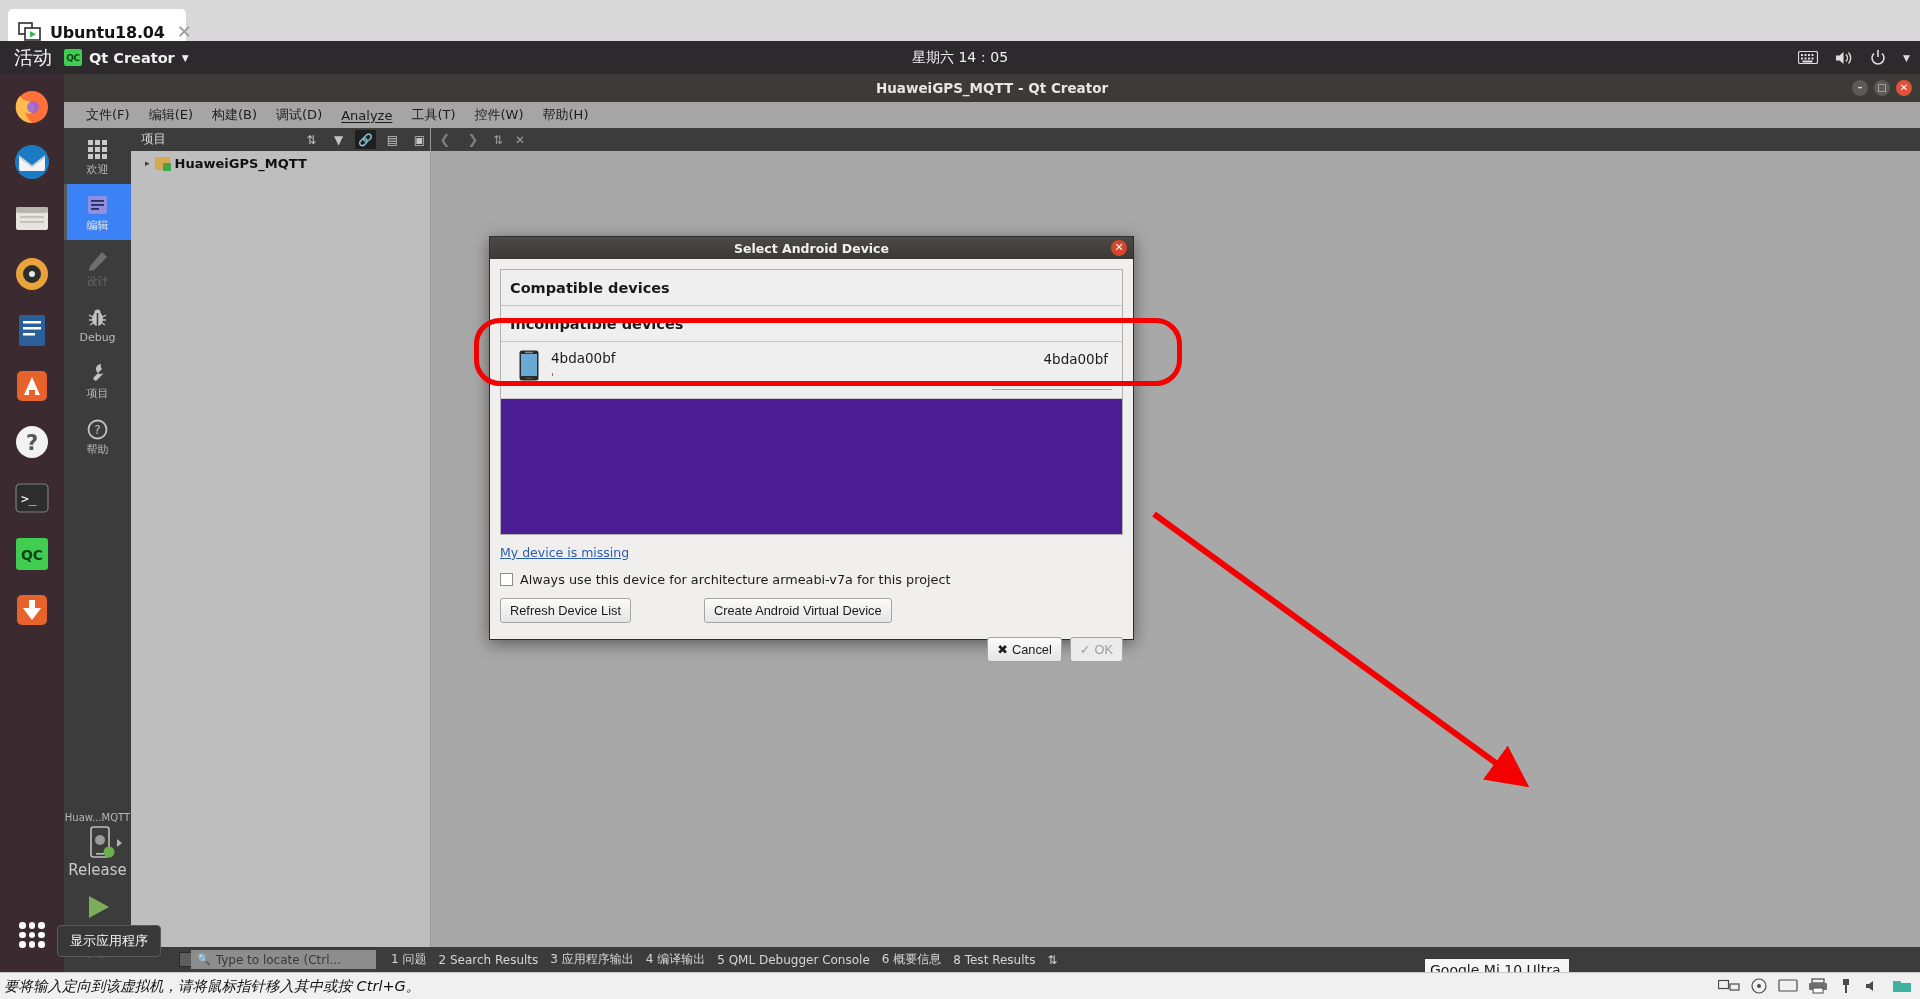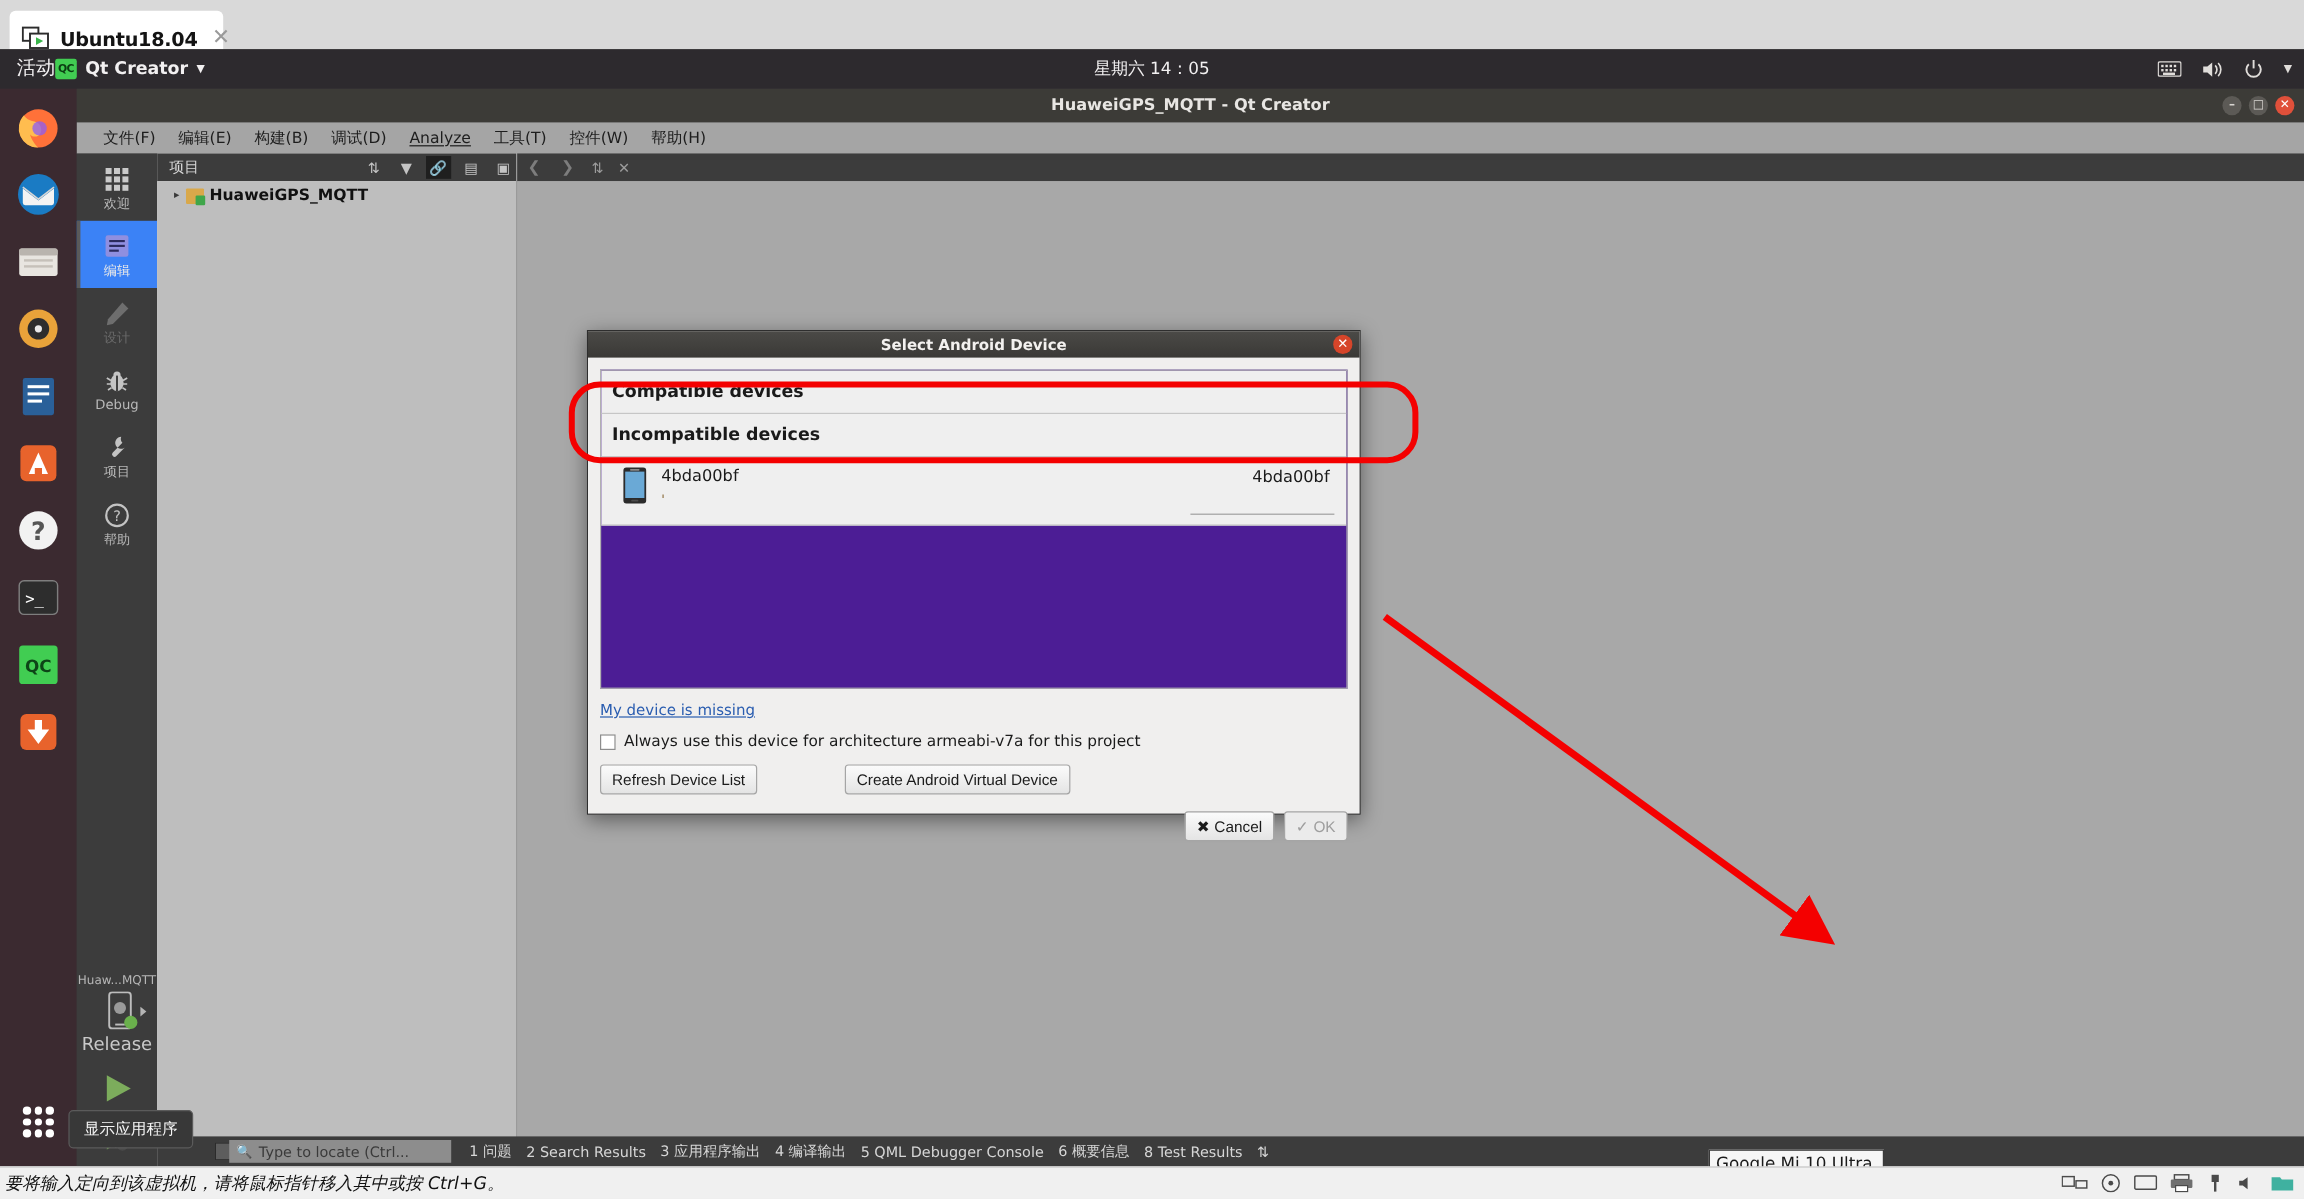--- a/index.html
+++ b/index.html
@@ -38,21 +38,21 @@
     position: absolute; left: 0; top: 41px; width: 1920px; height: 931px;
     background: #3b3b3b; overflow: hidden;
   }
 
   
   .u-panel {
     position: absolute; left: 0; top: 0; width: 1920px; height: 33px;
     background: #2d2a2e; color: #e6e3e4;
     display: flex; align-items: center; font-size: 14px;
   }
-  .u-activities { padding: 0 0 0 14px; color: #f2f0f1; font-size: 16px; text-align: right; }
+  .u-activities { padding: 0 12px 0 14px; color: #f2f0f1; font-size: 19px; text-align: right; }
   .u-appname {
     display: flex; align-items: center; gap: 7px; font-weight: bold;
     font-size: 14.5px; color: #f2f0f1;
   }
   .qc-badge {
     width: 18px; height: 17px; background: #41cd52; border-radius: 2px;
     color: #0b3d12; font-size: 9px; font-weight: bold;
     display: flex; align-items: center; justify-content: center;
     letter-spacing: -0.5px;
   }
@@ -195,21 +195,20 @@
     position: absolute; background: #383838; color: #f5f5f5;
     font-size: 13px; padding: 6px 12px; border-radius: 4px;
     border: 1px solid #5b5b5b; white-space: nowrap;
   }
 
   
   .dlg {
     position: absolute; left: 489px; top: 228px; width: 645px; height: 404px;
     background: #f0efee; border: 1px solid #2e2e2e;
     box-shadow: 0 4px 16px rgba(0,0,0,0.45);
-    margin-top: 39px;
   }
   .dlg-title {
     height: 22px; background: linear-gradient(#4b4a47,#3a3936);
     color: #f3f1ef; font-size: 12.5px; font-weight: bold;
     display: flex; align-items: center; justify-content: center; position: relative;
   }
   .dlg-close {
     position: absolute; right: 6px; top: 3px; width: 16px; height: 16px;
     border-radius: 50%; background: #d6452a; color: #fff;
     font-size: 11px; line-height: 16px; text-align: center; font-weight: bold;

